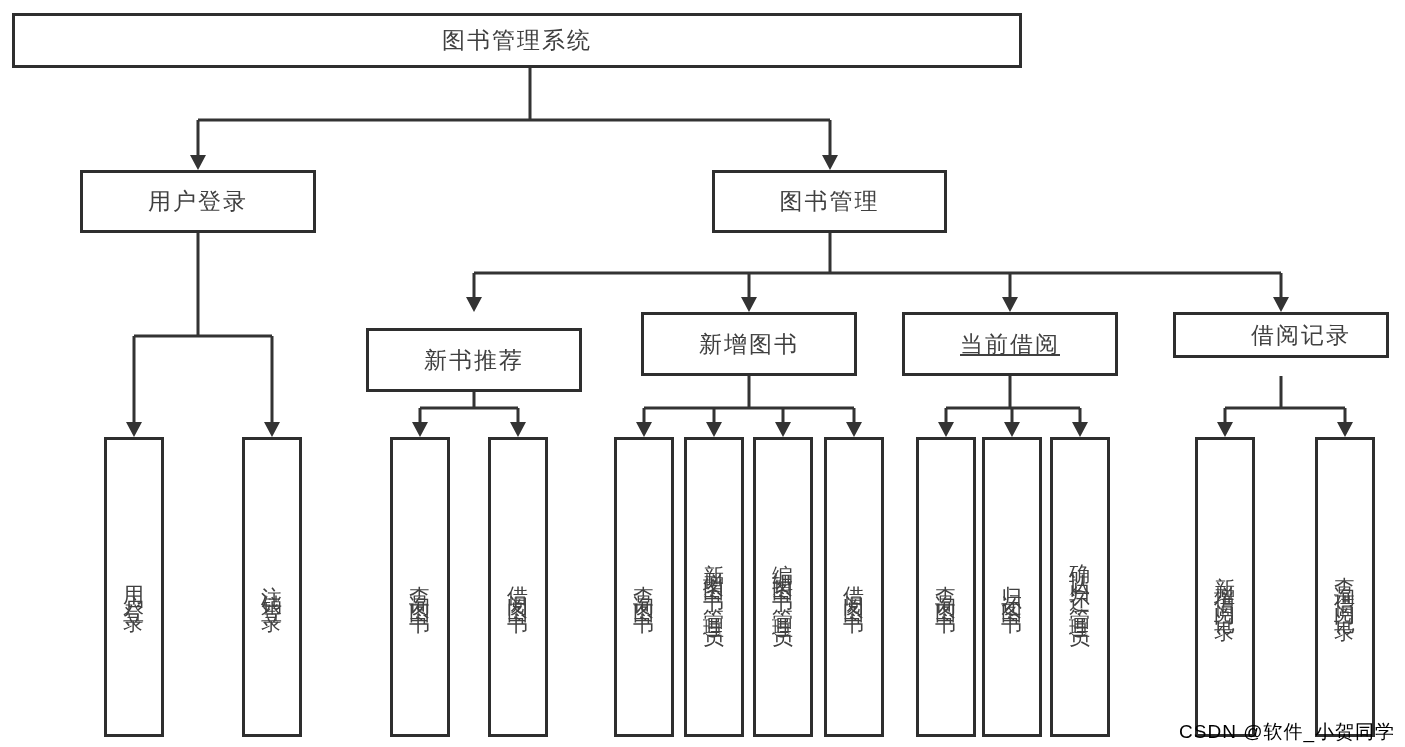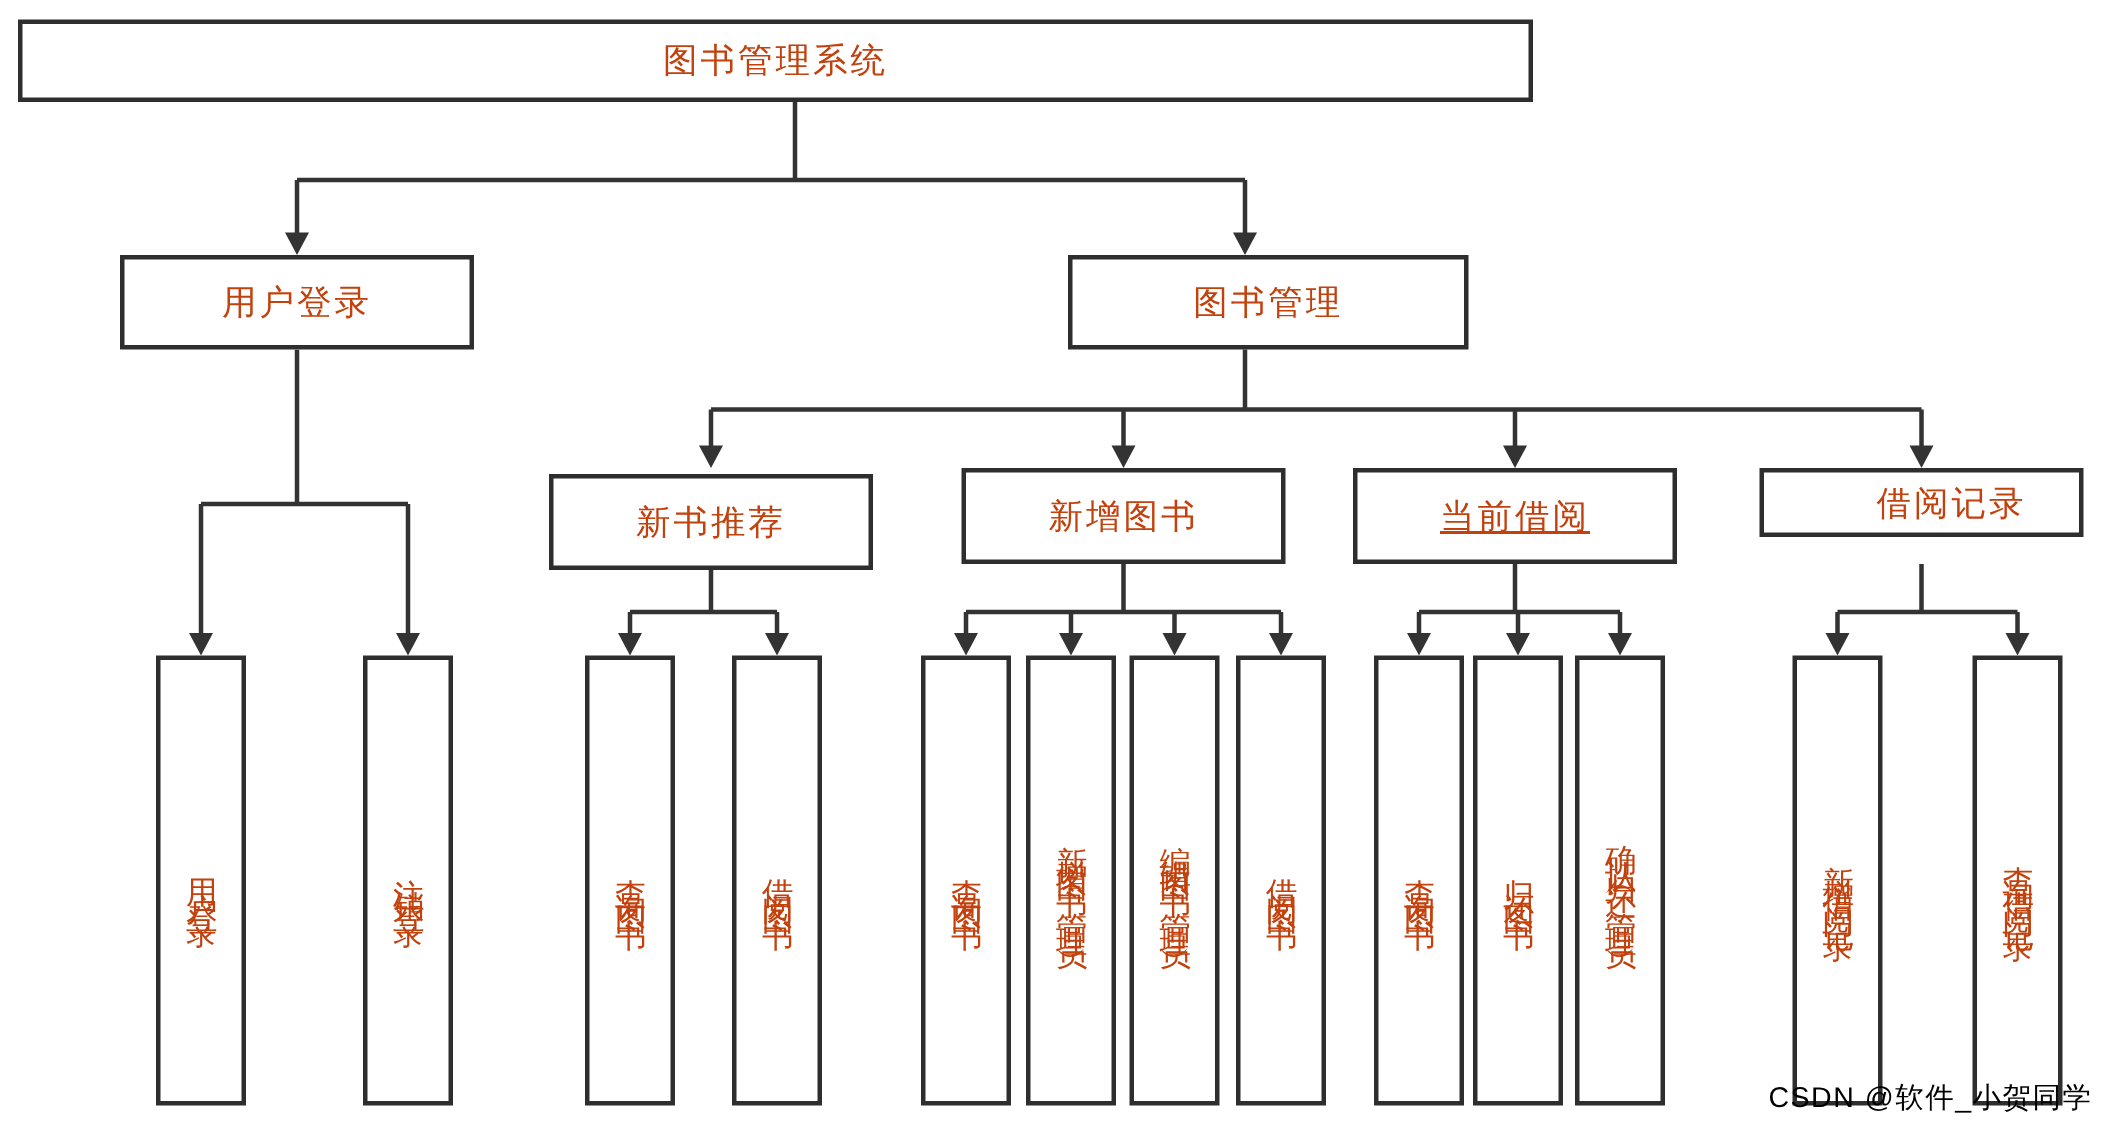--- a/index.html
+++ b/index.html
@@ -18,21 +18,21 @@
     pointer-events: none;
   }
   .box {
     position: absolute;
     box-sizing: border-box;
     background: #ffffff;
     border: 3px solid #2e2e2e;
     display: flex;
     align-items: center;
     justify-content: center;
-    color: #c2410c;
+    color: #404040;
   }
   .h-box {
     font-size: 23px;
     letter-spacing: 2px;
     white-space: nowrap;
   }
   .v-box {
     writing-mode: vertical-rl;
     text-orientation: mixed;
     font-size: 21px;
@@ -91,23 +91,23 @@
       <polygon points="1004,422 1020,422 1012,437"></polygon>
       <polygon points="1072,422 1088,422 1080,437"></polygon>
       <polygon points="1217,422 1233,422 1225,437"></polygon>
       <polygon points="1337,422 1353,422 1345,437"></polygon>
     </g>
   </svg>
 
   <div class="box h-box" style="left:12px; top:13px; width:1010px; height:55px;">图书管理系统</div>
 
   <div class="box h-box" style="left:80px; top:170px; width:236px; height:63px;">用户登录</div>
-  <div class="box h-box" style="left:712px; top:170px; width:267px; height:63px;">图书管理</div>
+  <div class="box h-box" style="left:712px; top:170px; width:235px; height:63px;">图书管理</div>
 
-  <div class="box h-box" style="left:366px; top:316px; width:216px; height:64px;">新书推荐</div>
+  <div class="box h-box" style="left:366px; top:328px; width:216px; height:64px;">新书推荐</div>
   <div class="box h-box" style="left:641px; top:312px; width:216px; height:64px;">新增图书</div>
   <div class="box h-box" style="left:902px; top:312px; width:216px; height:64px;text-decoration:underline;">当前借阅</div>
   <div class="box h-box" style="left:1173px; top:312px; width:216px; height:46px;padding-left:40px;">借阅记录</div>
 
   <div class="box v-box" style="left:104px; top:437px; width:60px; height:300px;">用户登录</div>
   <div class="box v-box" style="left:242px; top:437px; width:60px; height:300px;">注销登录</div>
 
   <div class="box v-box" style="left:390px; top:437px; width:60px; height:300px;">查询图书</div>
   <div class="box v-box" style="left:488px; top:437px; width:60px; height:300px;">借阅图书</div>
 

